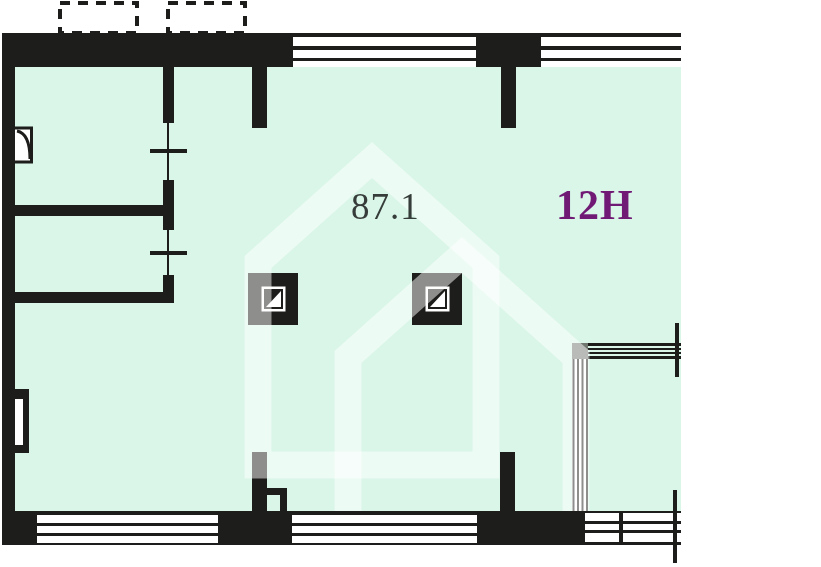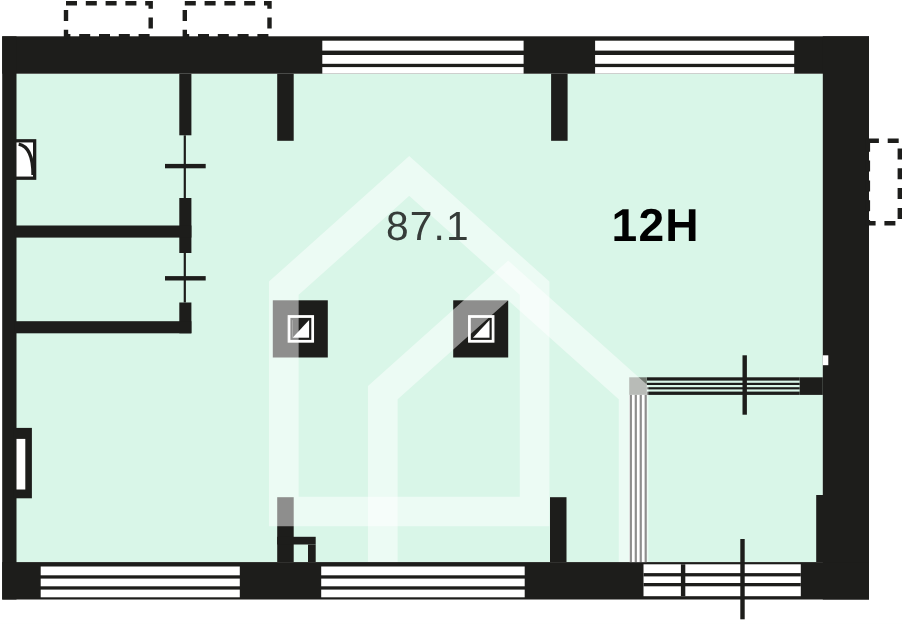--- a/index.html
+++ b/index.html
@@ -1,41 +1,41 @@
 <!DOCTYPE html>
 <html><head>
 <meta charset="utf-8">
 <style>
   html,body{margin:0;padding:0;background:#ffffff;}
   .stage{
     position:relative;
-    width:821px;height:567px;
+    width:681px;height:567px;
     background:#ffffff;
     overflow:hidden;
-    font-family:Liberation Sans, sans-serif;
+    font-family:Liberation Serif, serif;
   }
   .stage svg{position:absolute;left:0;top:0;display:block;}
   .label{
     position:absolute;
     white-space:nowrap;
     user-select:none;
   }
   .area-label{
     left:351px;top:185px;
     font-size:37px;
     font-weight:500;
     letter-spacing:1px;
     color:#363c39;
   }
   .unit-label{
     left:556px;top:181px;
     font-size:42px;
     font-weight:700;
     letter-spacing:1px;
-    color:#000000;
+    color:#701a75;
   }
 </style>
 </head>
 <body>
 
 <div class="stage">
   <svg width="821" height="567" viewBox="0 0 821 567">
     <defs>
       <clipPath id="interiorClip">
           <rect x="13" y="67" width="735" height="444"></rect>

